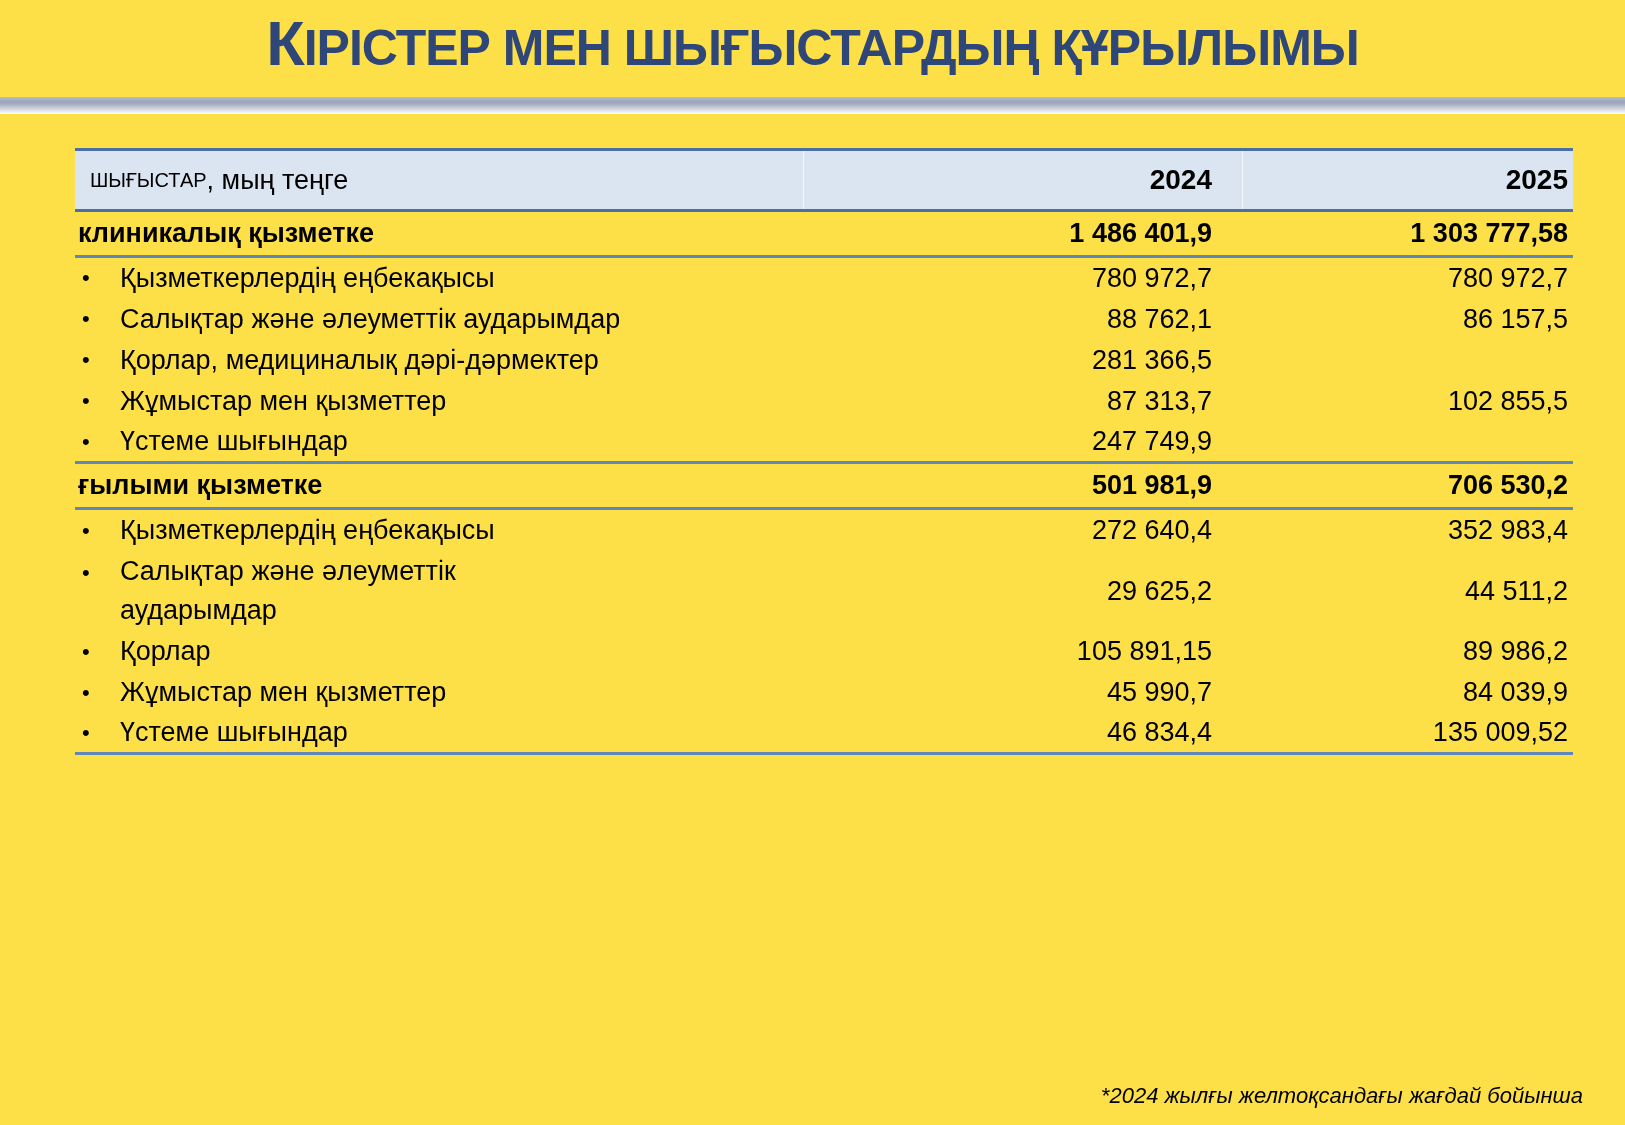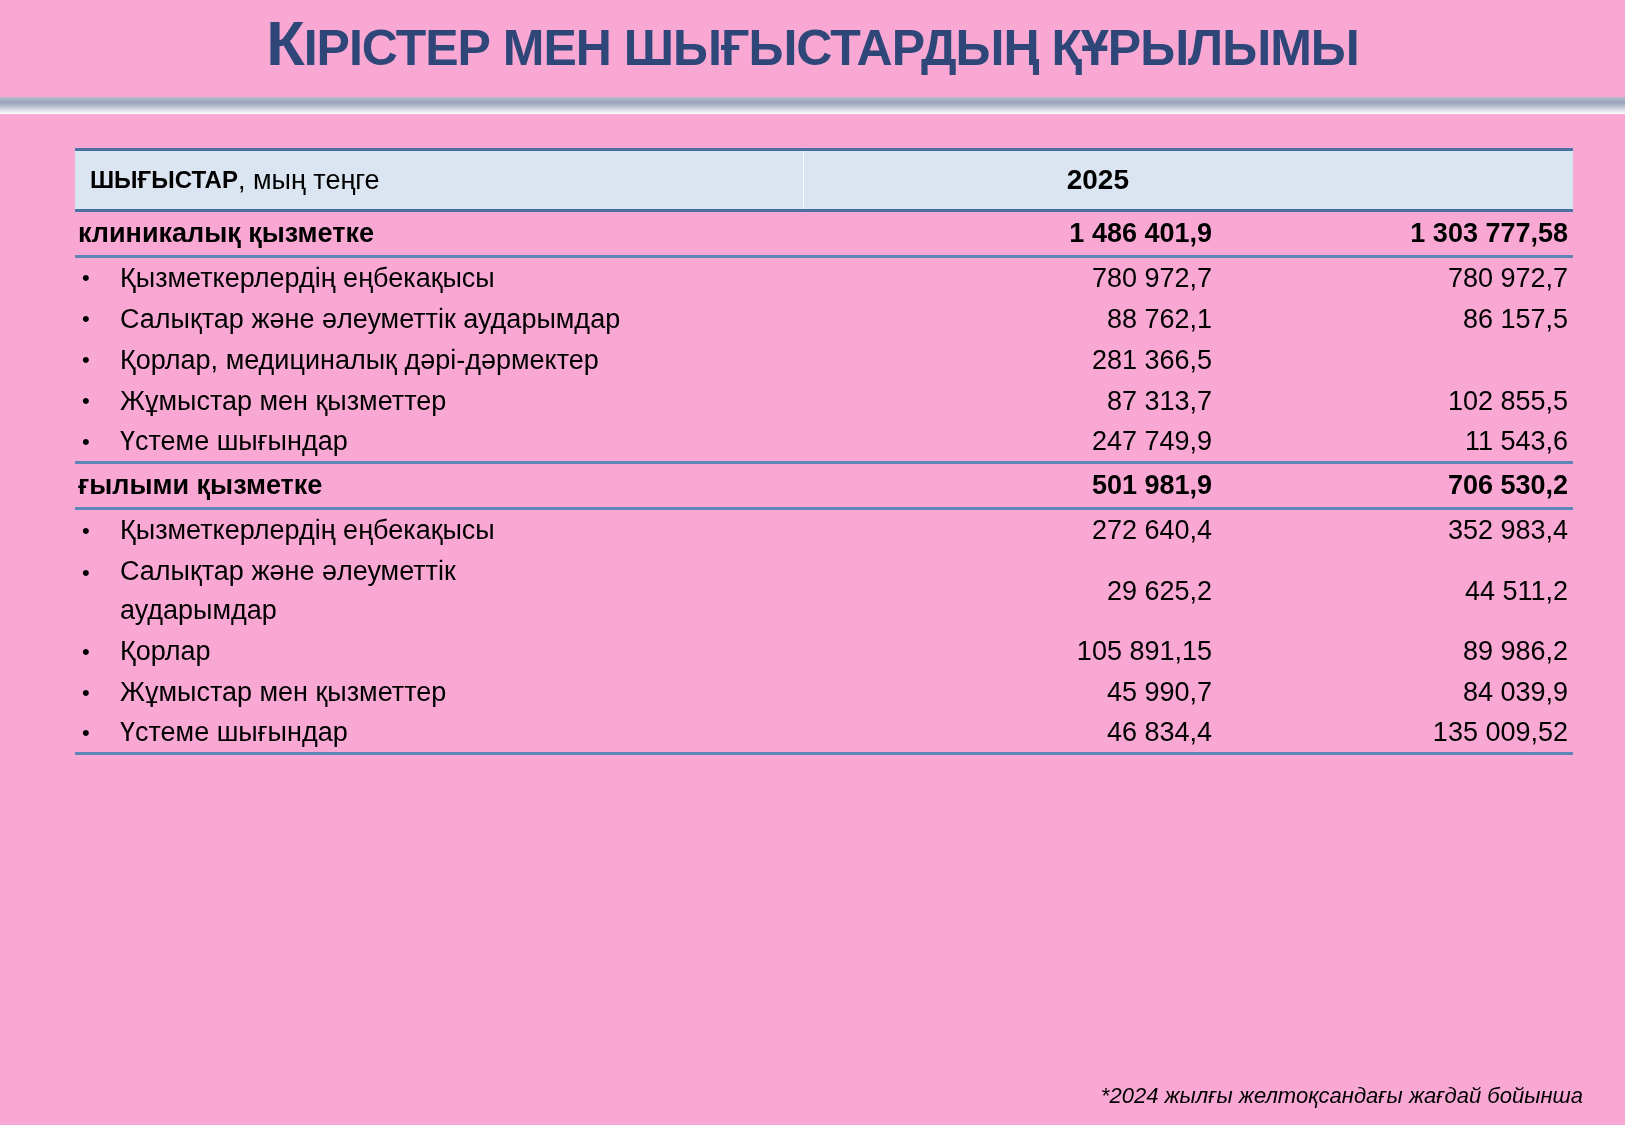--- a/index.html
+++ b/index.html
@@ -1,17 +1,17 @@
 <!DOCTYPE html>
 <html style="--title_color: #2E4678; --header_bg: #DBE5F1; --header_line: #4A6FA3; --line_color: #5E86B8;"><head>
 <meta charset="utf-8">
 <style>
   html,body{margin:0;padding:0;background:#ffffff;}
   body{font-family:"Liberation Sans", sans-serif; -webkit-font-smoothing:antialiased;}
-  .slide{position:relative;width:1625px;height:1125px;background:#f9a8d4;overflow:hidden;}
+  .slide{position:relative;width:1625px;height:1125px;background:#fde047;overflow:hidden;}
 
   
   .title{
     position:absolute;top:4px;left:0;right:0;text-align:center;
     color:var(--title_color,#2E4678);
     font-size:50px;font-weight:700;letter-spacing:-1px;line-height:1.25;
   }
   .title::first-letter{font-size:63px;}
 
   
@@ -33,21 +33,21 @@
   .row.section{min-height:46px;font-weight:700;border-bottom:3px solid var(--line_color,#5E86B8);justify-content:space-between;}
   .row.tall{min-height:80px;}
   .row.endsec{border-bottom:3px solid var(--line_color,#5E86B8);}
 
   .c-label{flex:0 0 728px;box-sizing:border-box;display:flex;align-items:center;}
   .c-v1{flex:0 0 439px;box-sizing:border-box;text-align:right;padding-right:30px;white-space:nowrap;}
   .c-v2{flex:0 0 331px;box-sizing:border-box;text-align:right;padding-right:5px;white-space:nowrap;padding-left:48px;}
   .row.header .c-v1,.row.header .c-v2{border-left:1px solid rgba(255,255,255,.7);align-self:stretch;display:flex;align-items:center;justify-content:flex-end;}
   .row.header .c-label{padding-left:15px;}
   .row.header .c-v1 div,.row.header .c-v2 div{font-weight:700;font-size:28px;}
-  .hdr-bold{font-weight:700;font-size:24px;}
+  .hdr-bold{font-weight:400;font-size:20px;}
   .hdr-unit{font-weight:400;font-size:27px;}
 
   .row.section .c-label{padding-left:3px;}
   .bullet{flex:0 0 45px;padding-left:7px;box-sizing:border-box;font-size:22px;line-height:1;}
   .itemtxt{line-height:1.45;}
   .narrow .itemtxt{max-width:400px;}
 
   
   .footnote{
     position:absolute;right:42px;bottom:16px;
@@ -63,20 +63,23 @@
 
   <div class="divider"></div>
 
   <div class="table">
 
     <div class="row header">
       <div class="c-label">
         <span class="hdr-bold">ШЫҒЫСТАР</span>
           <span class="hdr-unit">, мың теңге</span>
       </div>
+      <div class="c-v1">
+          <div>2024</div>
+        </div>
       <div class="c-v2">
           <div>2025</div>
         </div>
     </div>
 
     <div class="row section">
       <div class="c-label">клиникалық қызметке</div>
       <div class="c-v1">1 486 401,9</div>
       <div class="c-v2">1 303 777,58</div>
     </div>
@@ -115,21 +118,20 @@
       <div class="c-v1">87 313,7</div>
       <div class="c-v2">102 855,5</div>
     </div>
 
     <div class="row endsec">
       <div class="c-label">
         <span class="bullet">•</span>
         <span class="itemtxt">Үстеме шығындар</span>
       </div>
       <div class="c-v1">247 749,9</div>
-      <div class="c-v2">11 543,6</div>
     </div>
 
     <div class="row section">
       <div class="c-label">ғылыми қызметке</div>
       <div class="c-v1">501 981,9</div>
       <div class="c-v2">706 530,2</div>
     </div>
 
     <div class="row">
       <div class="c-label">

